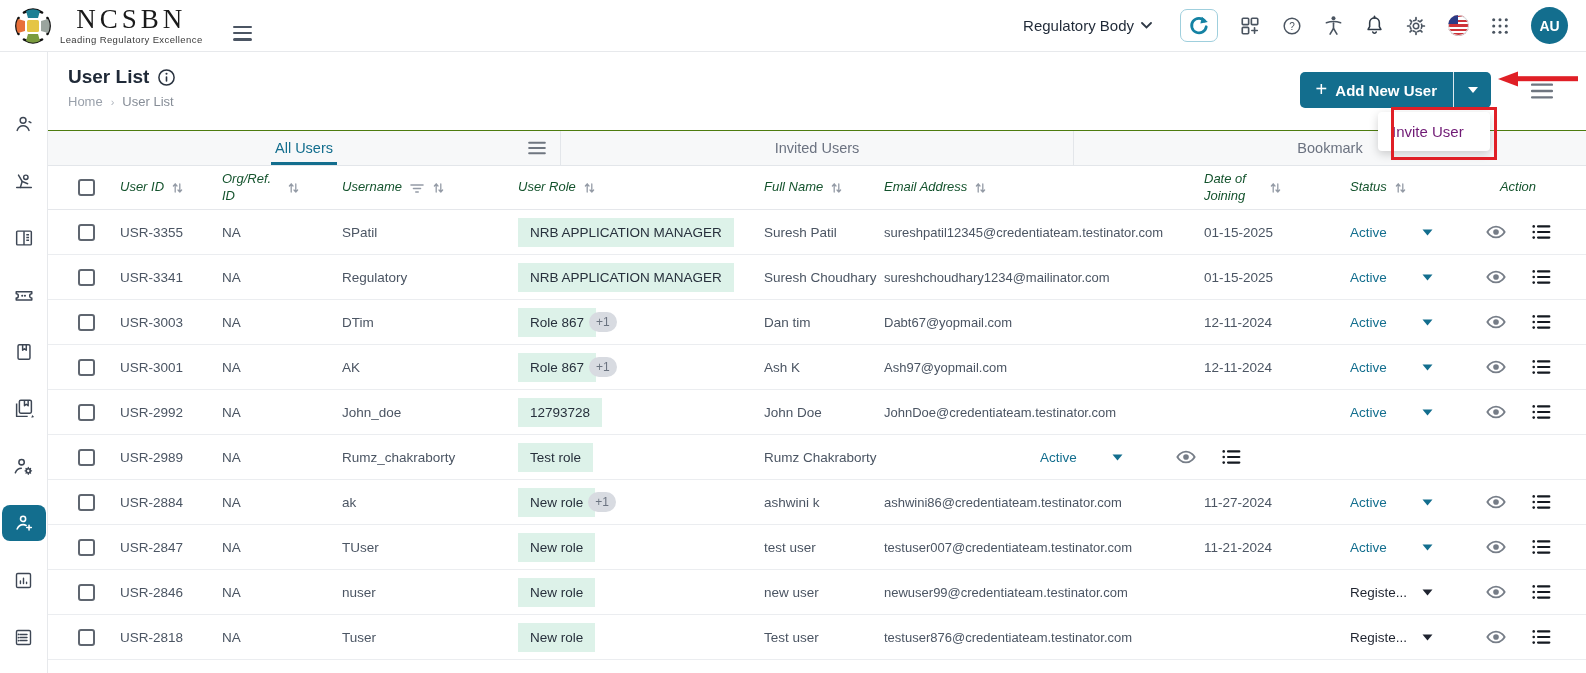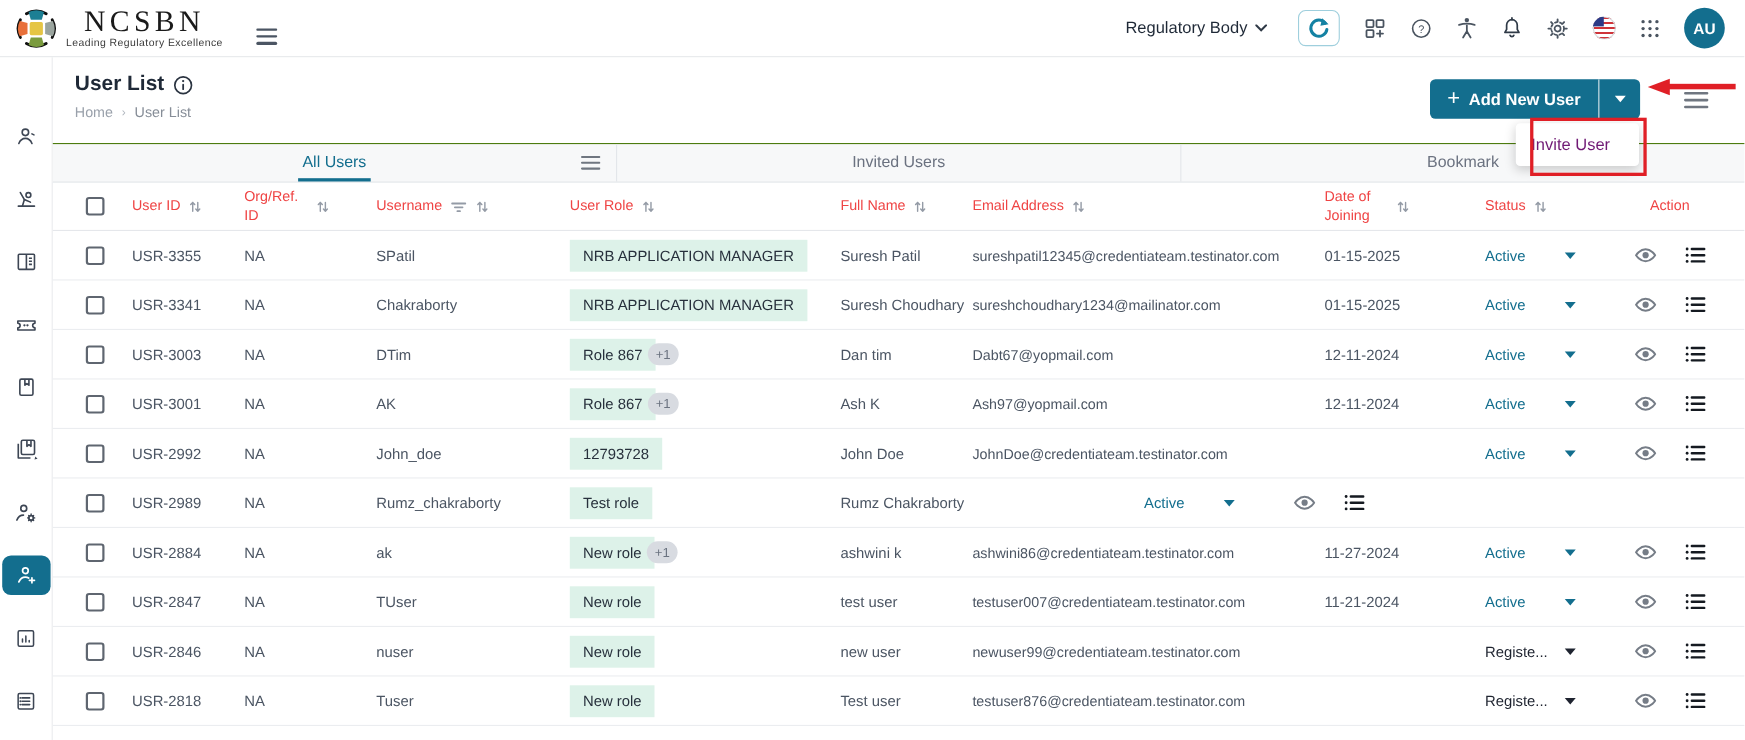--- a/index.html
+++ b/index.html
@@ -68,21 +68,21 @@
   .tab { flex:1; display:flex; align-items:center; justify-content:center; position:relative;
     font-size:14.5px; color:#6b7280; cursor:pointer; }
   .tab + .tab { border-left:1px solid #e3e6ea; }
   .tab.active { color:#136e8e; }
   .tab.active .tab-label { position:relative; padding:0 2px; }
   .tab.active .tab-label::after { content:""; position:absolute; left:-2px; right:-2px; bottom:-9px; height:3.5px; background:#136e8e; }
   .tab .tab-tool { position:absolute; right:14px; color:#6f7680; }
 
   
   .thead { display:flex; align-items:center; height:44px; border-bottom:1px solid #e5e7eb;
-    font-size:13px; color:#ef4444; }
+    font-size:13px; color:#14532d;font-style:italic; }
   .trow { display:flex; align-items:center; height:45px; border-bottom:1px solid #ebedf0; font-size:13.5px; color:#4b5563; }
   .cell,.hcell { display:flex; align-items:center; flex:none; }
   .hcell { gap:7px; }
   .hcell .lbl { line-height:1.25; }
   .c-check { width:64px; padding-left:16px; }
   .c-uid { width:98px; padding-left:8px; }
   .c-org { width:122px; padding-left:12px; }
   .c-user { width:172px; padding-left:10px; }
   .c-role { width:248px; padding-left:14px; }
   .c-name { width:128px; padding-left:12px; }
@@ -460,21 +460,21 @@
               </svg>
             </span>
           </div>
         </div>
         <div class="trow">
           <div class="cell c-check">
             <span class="checkbox"></span>
           </div>
           <div class="cell c-uid">USR-3341</div>
           <div class="cell c-org">NA</div>
-          <div class="cell c-user">Chakraborty</div>
+          <div class="cell c-user">Regulatory</div>
           <div class="cell c-role">
             <span class="badge">NRB APPLICATION MANAGER</span>
           </div>
           <div class="cell c-name">Suresh Choudhary</div>
           <div class="cell c-email">sureshchoudhary1234@mailinator.com</div>
           <div class="cell c-date">01-15-2025</div>
           <div class="cell c-status">
             <span class="status-wrap status-active">
               <span class="status-label">Active</span>
               <span class="st-caret">

